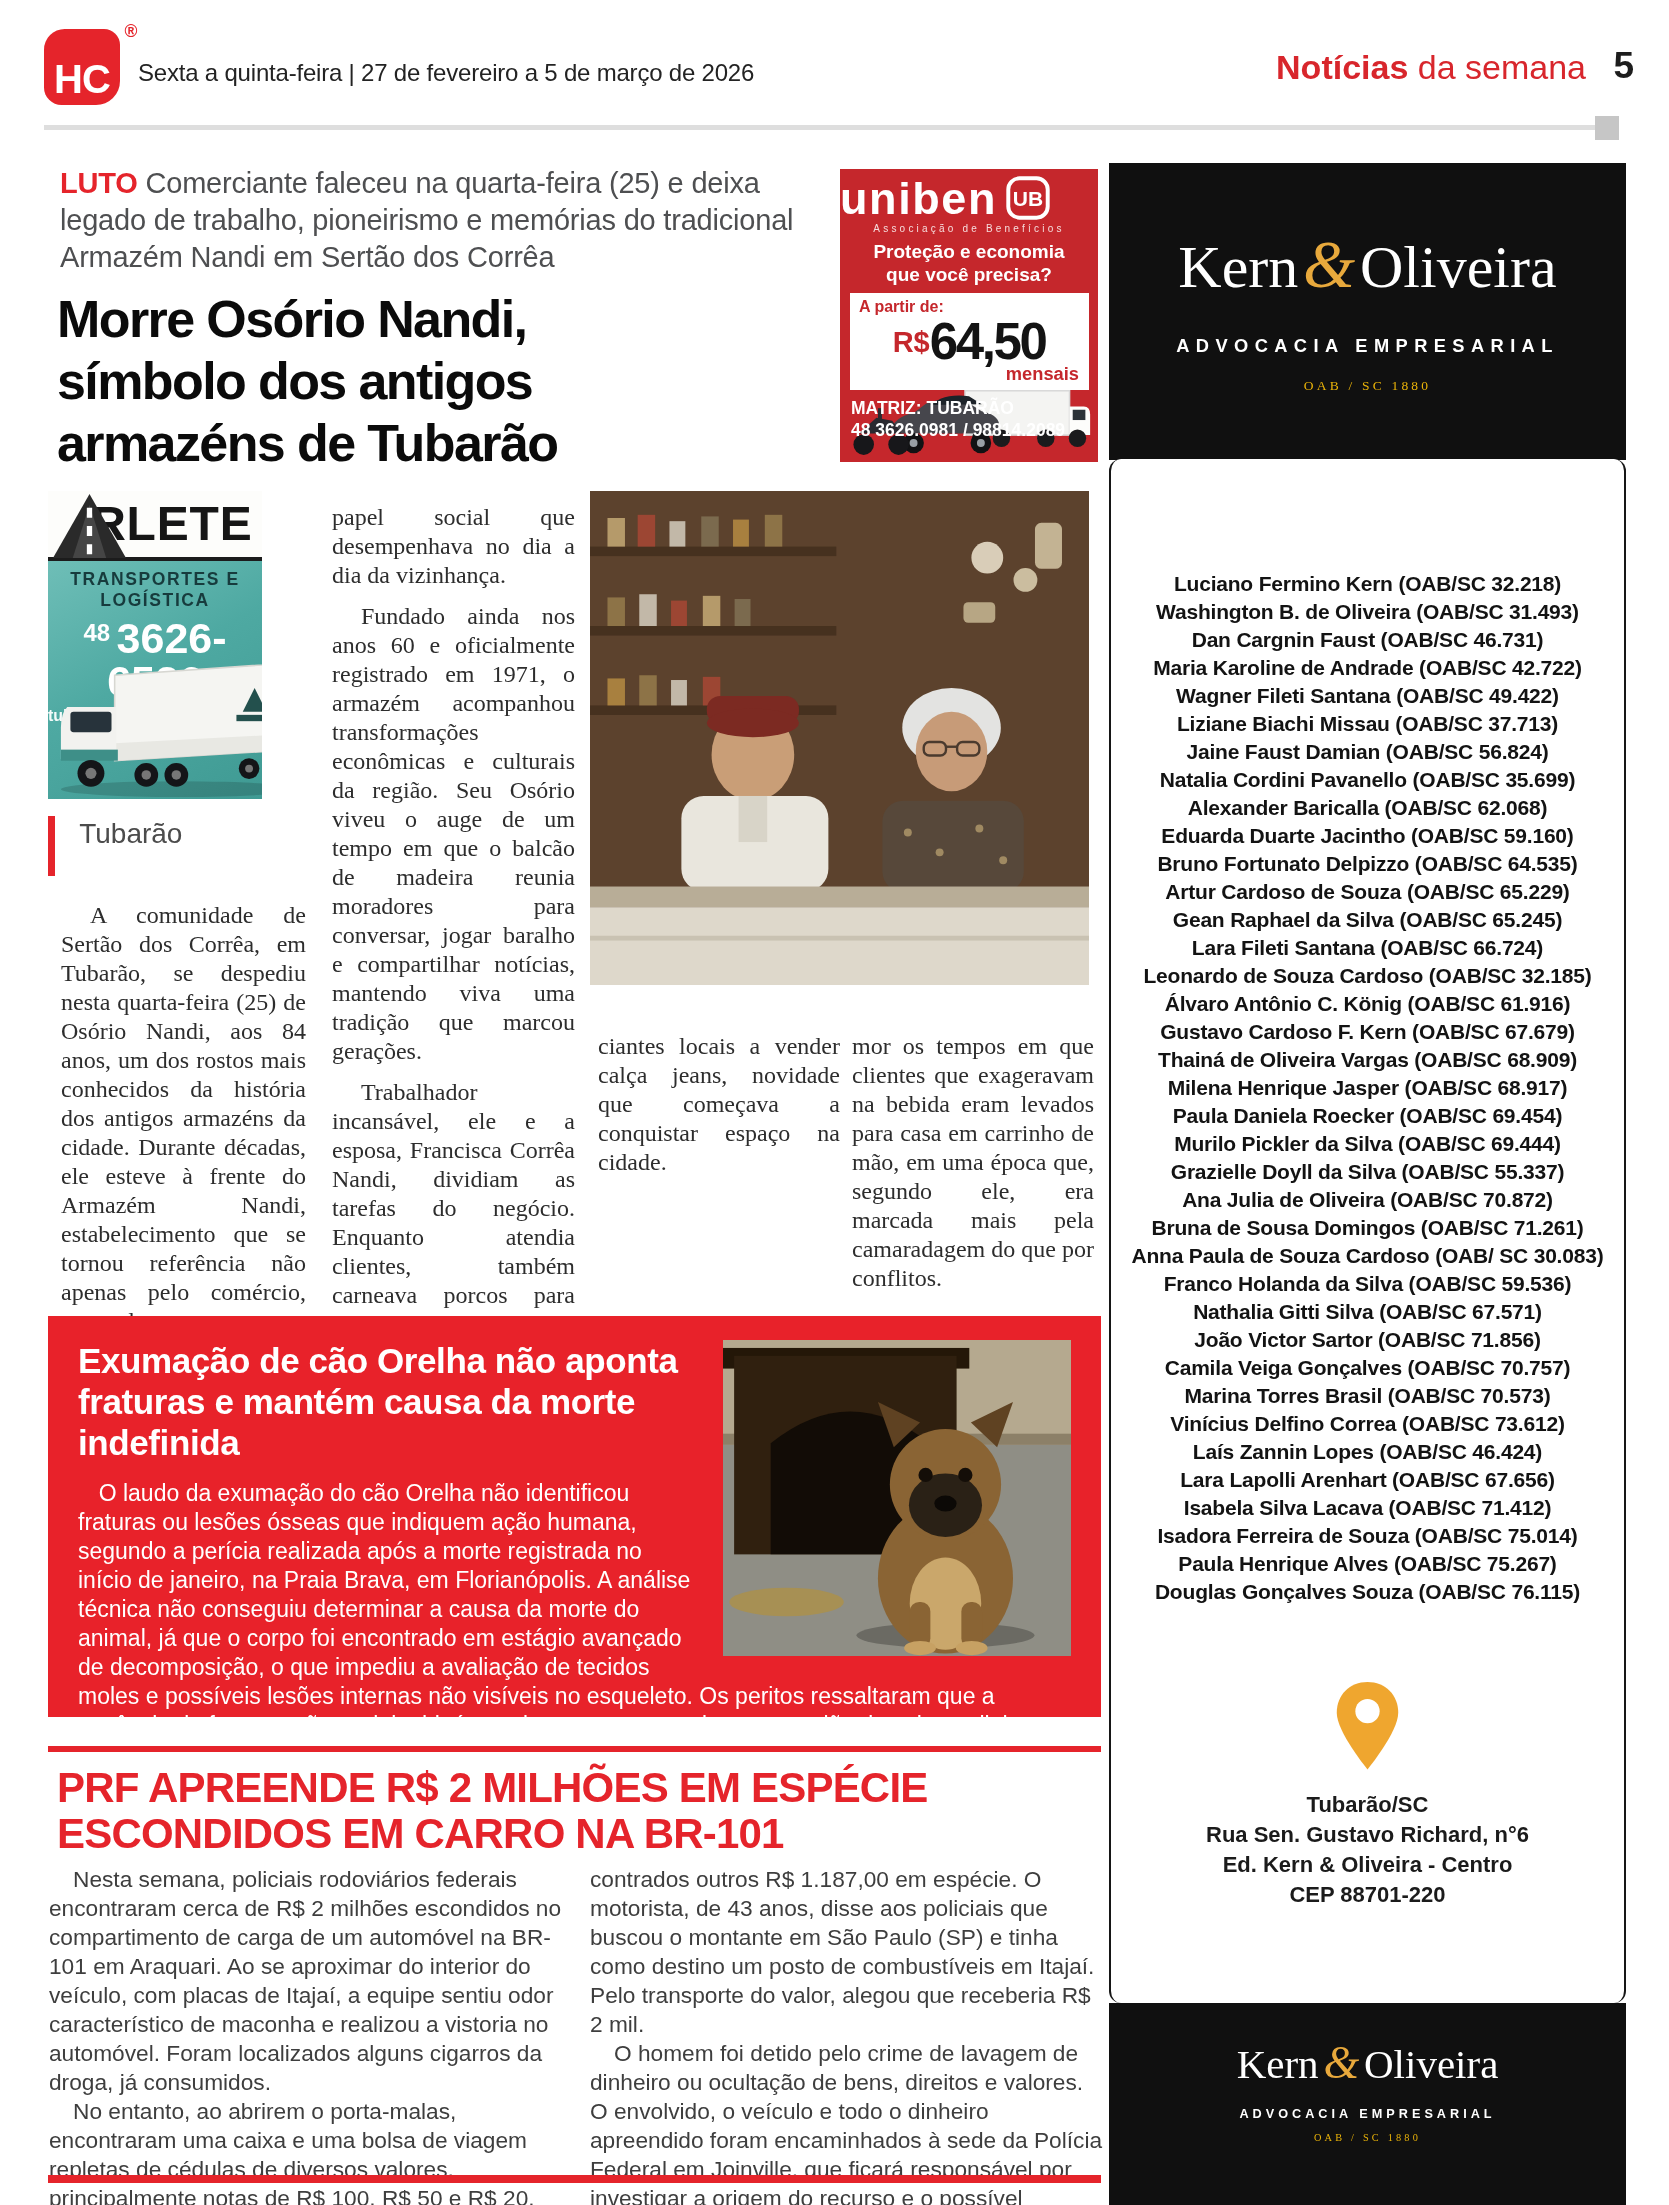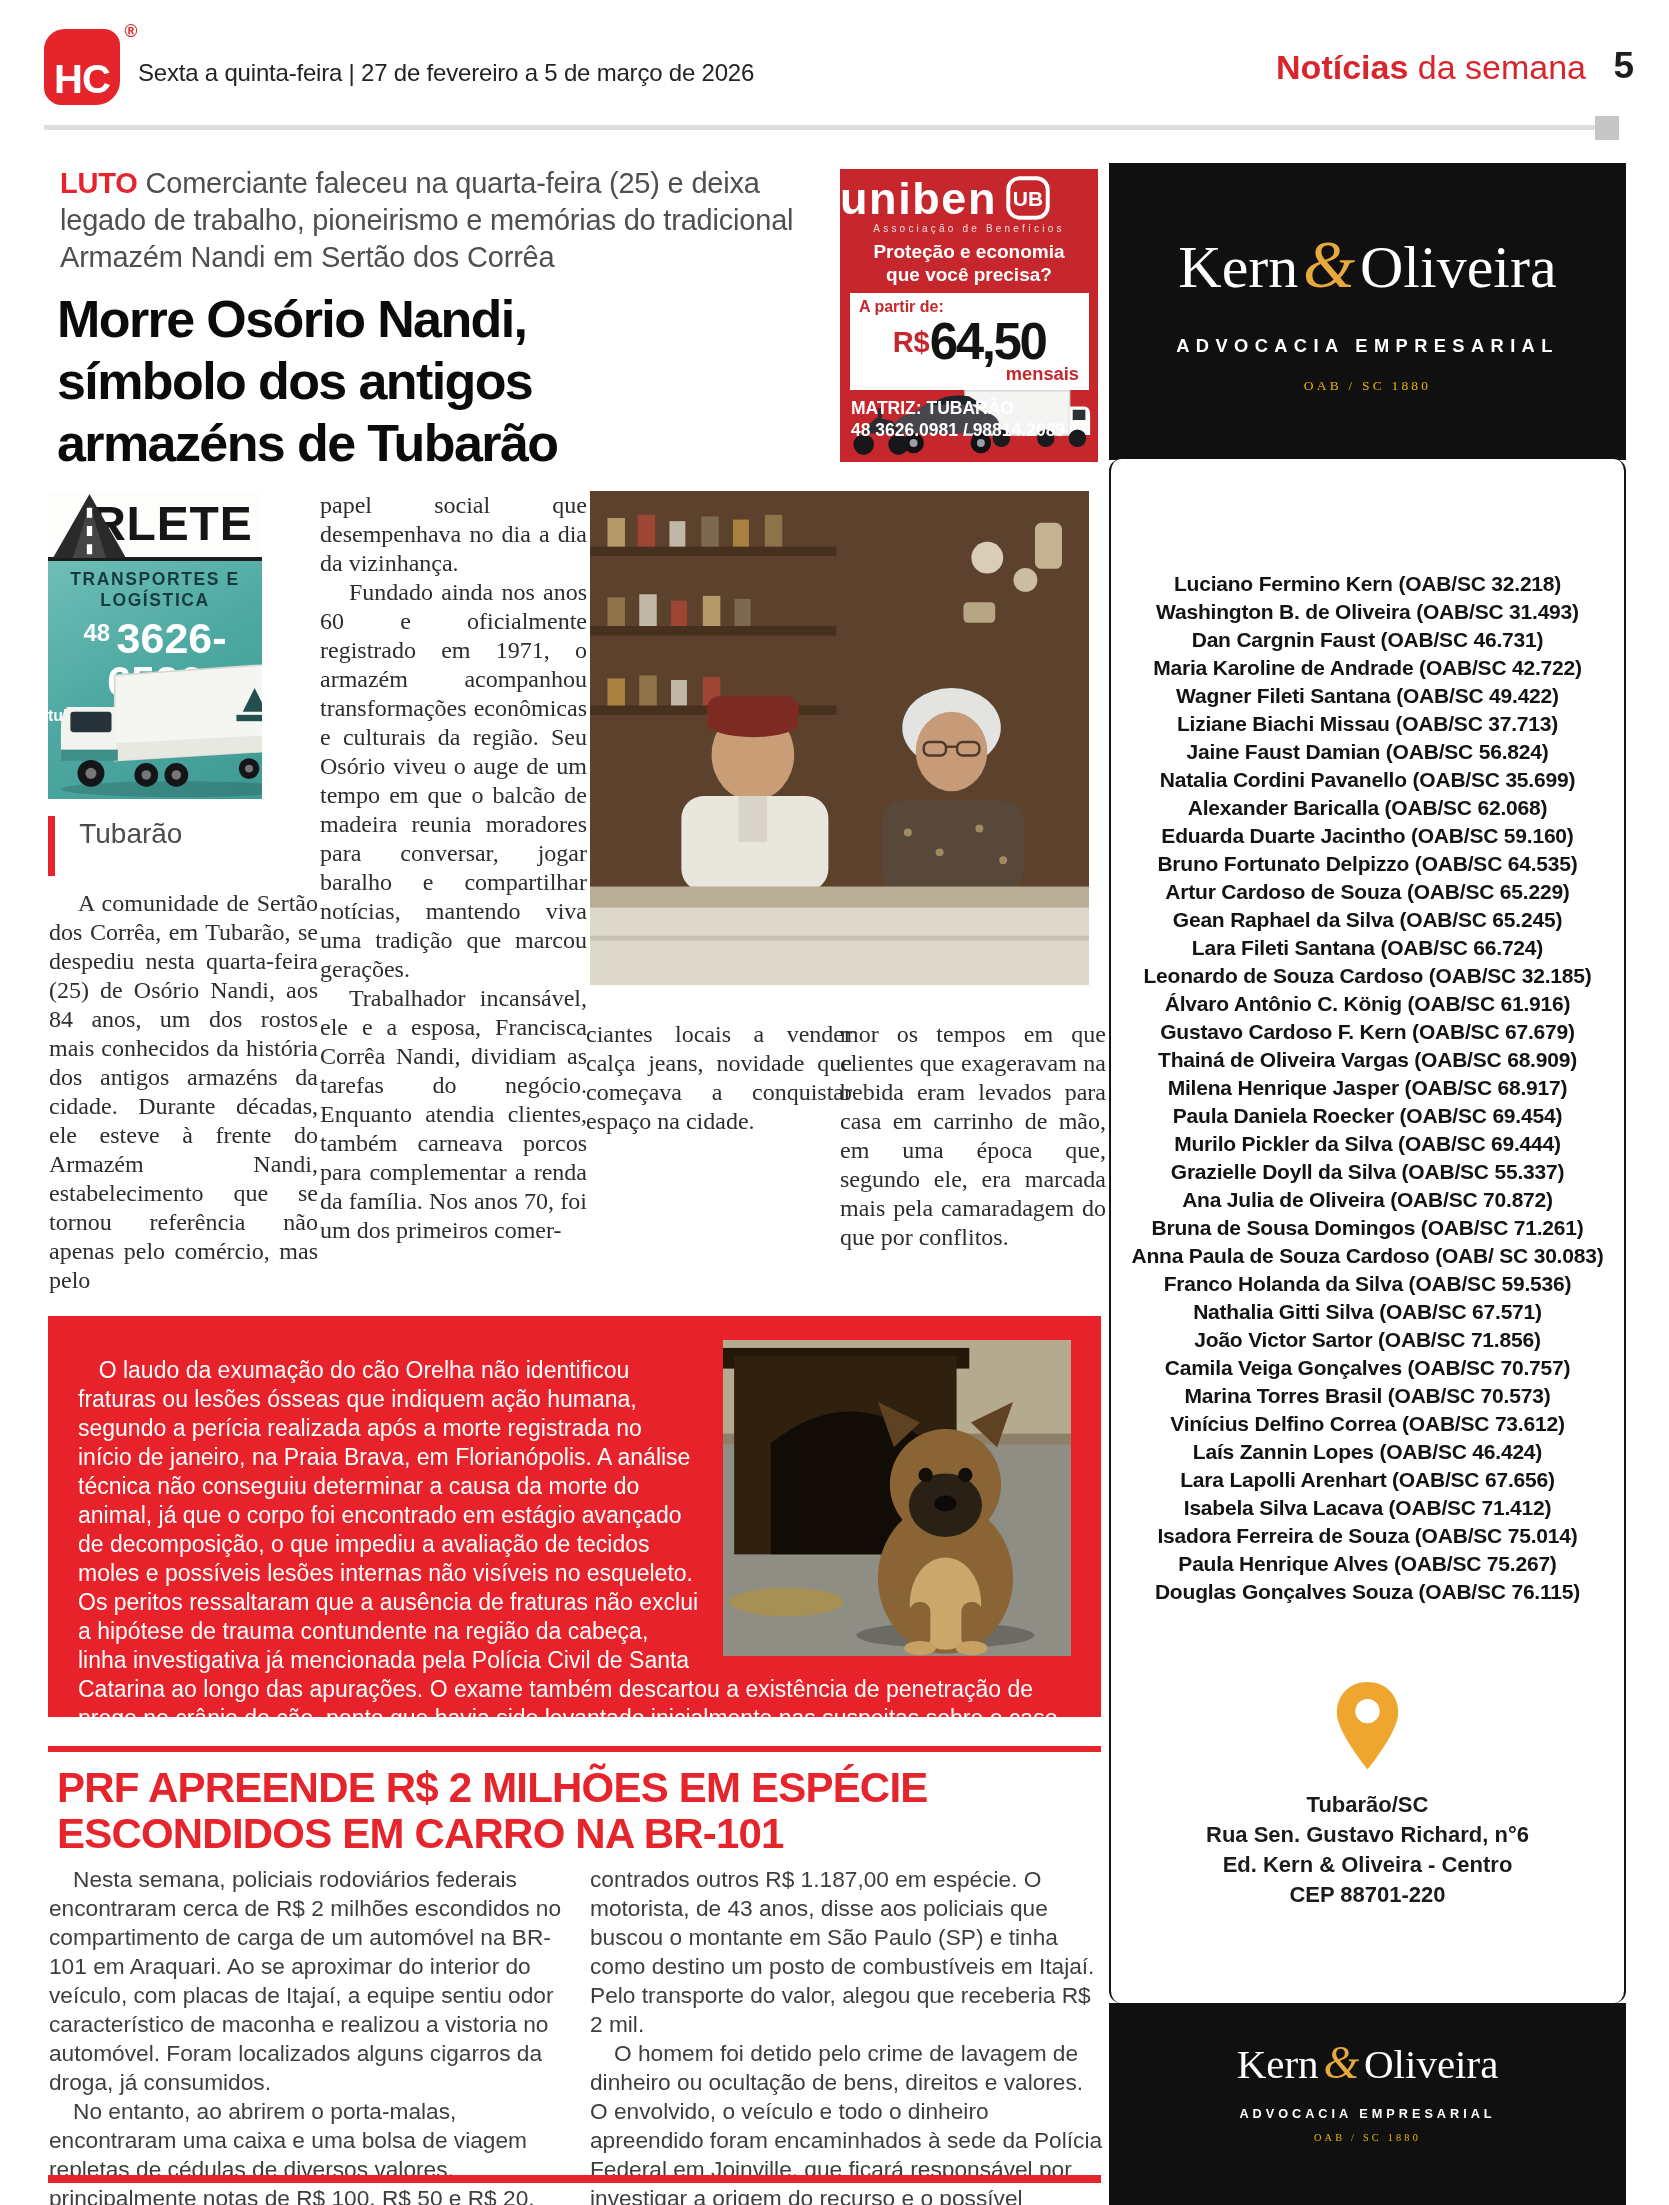--- a/index.html
+++ b/index.html
@@ -15,21 +15,21 @@
   .page-number{position:absolute;top:45px;right:35px;font-size:37px;font-weight:700;color:#1d1d1d;}
   .header-rule{position:absolute;left:44px;top:125px;width:1552px;height:4.8px;background:#dedede;}
   .header-square{position:absolute;left:1595px;top:116px;width:24px;height:24px;background:#c6c6c6;}
 
   
   .lead{position:absolute;left:60px;top:165px;width:767px;font-size:29px;line-height:37px;color:#4e4f51;letter-spacing:-0.2px;}
   .kicker{color:#e5242b;font-weight:700;}
   .headline{position:absolute;left:57px;top:288px;width:564px;font-size:52px;line-height:62px;font-weight:700;color:#0b0b0b;letter-spacing:-1.6px;}
 
   .scol{position:absolute;font-family:"Liberation Serif",serif;font-size:24px;line-height:29px;color:#2d2d2d;text-align:justify;}
-  .scol p{margin:0;text-indent:29px;}
+  .scol p{margin:12px;text-indent:29px;}
   .scol p.cont{text-indent:0;}
   .c1{left:49px;top:889px;width:269px;}
   .c2{left:320px;top:491px;width:267px;}
   .c3{left:586px;top:1020px;width:266px;}
   .c4{left:840px;top:1020px;width:266px;}
 
   .byline{position:absolute;left:48px;top:816px;display:flex;align-items:flex-start;}
   .byline-bar{width:7.2px;height:60px;background:#e5242b;margin-right:24px;}
   .byline-text{font-size:28px;color:#4c4c4c;margin-top:1.6px;}
 
@@ -349,20 +349,21 @@
       <circle cx="280" cy="182" r="70" fill="#8a6434"></circle>
       <ellipse cx="280" cy="208" rx="46" ry="40" fill="#2a2116"></ellipse>
       <circle cx="255" cy="170" r="9" fill="#140e08"></circle>
       <circle cx="305" cy="170" r="9" fill="#140e08"></circle>
       <ellipse cx="280" cy="206" rx="14" ry="10" fill="#0c0906"></ellipse>
       <rect x="235" y="330" width="26" height="58" rx="12" fill="#8a6434"></rect>
       <rect x="300" y="330" width="26" height="58" rx="12" fill="#8a6434"></rect>
       <ellipse cx="248" cy="388" rx="20" ry="9" fill="#c7a163"></ellipse>
       <ellipse cx="313" cy="388" rx="20" ry="9" fill="#c7a163"></ellipse>
     </svg>
+    <h2>Exumação de cão Orelha não aponta fraturas e mantém causa da morte indefinida</h2>
     <p>O laudo da exumação do cão Orelha não identificou fraturas ou lesões ósseas que indiquem ação humana, segundo a perícia realizada após a morte registrada no início de janeiro, na Praia Brava, em Florianópolis. A análise técnica não conseguiu determinar a causa da morte do animal, já que o corpo foi encontrado em estágio avançado de decomposição, o que impediu a avaliação de tecidos moles e possíveis lesões internas não visíveis no esqueleto.  Os peritos ressaltaram que a ausência de fraturas não exclui a hipótese de trauma contundente na região da cabeça, linha investigativa já mencionada pela Polícia Civil de Santa Catarina ao longo das apurações. O exame também descartou a existência de penetração de prego no crânio do cão, ponto que havia sido levantado inicialmente nas suspeitas sobre o caso. A exumação foi solicitada pelo Ministério Público de Santa Catarina como parte das diligências para aprofundar as investigações e esclarecer as circunstâncias da morte.</p>
   </div>
 
   <div class="red-rule"></div>
   <div class="prf-title">
     <div>PRF APREENDE R$ 2 MILHÕES EM ESPÉCIE</div>
     <div>ESCONDIDOS EM CARRO NA BR-101</div>
   </div>
   <div class="prf-col pc1">
     <p>Nesta semana, policiais rodoviários federais encontraram cerca de R$ 2 milhões escondidos no compartimento de carga de um automóvel na BR-101 em Araquari. Ao se aproximar do interior do veículo, com placas de Itajaí, a equipe sentiu odor característico de maconha e realizou a vistoria no automóvel. Foram localizados alguns cigarros da droga, já consumidos.</p>

